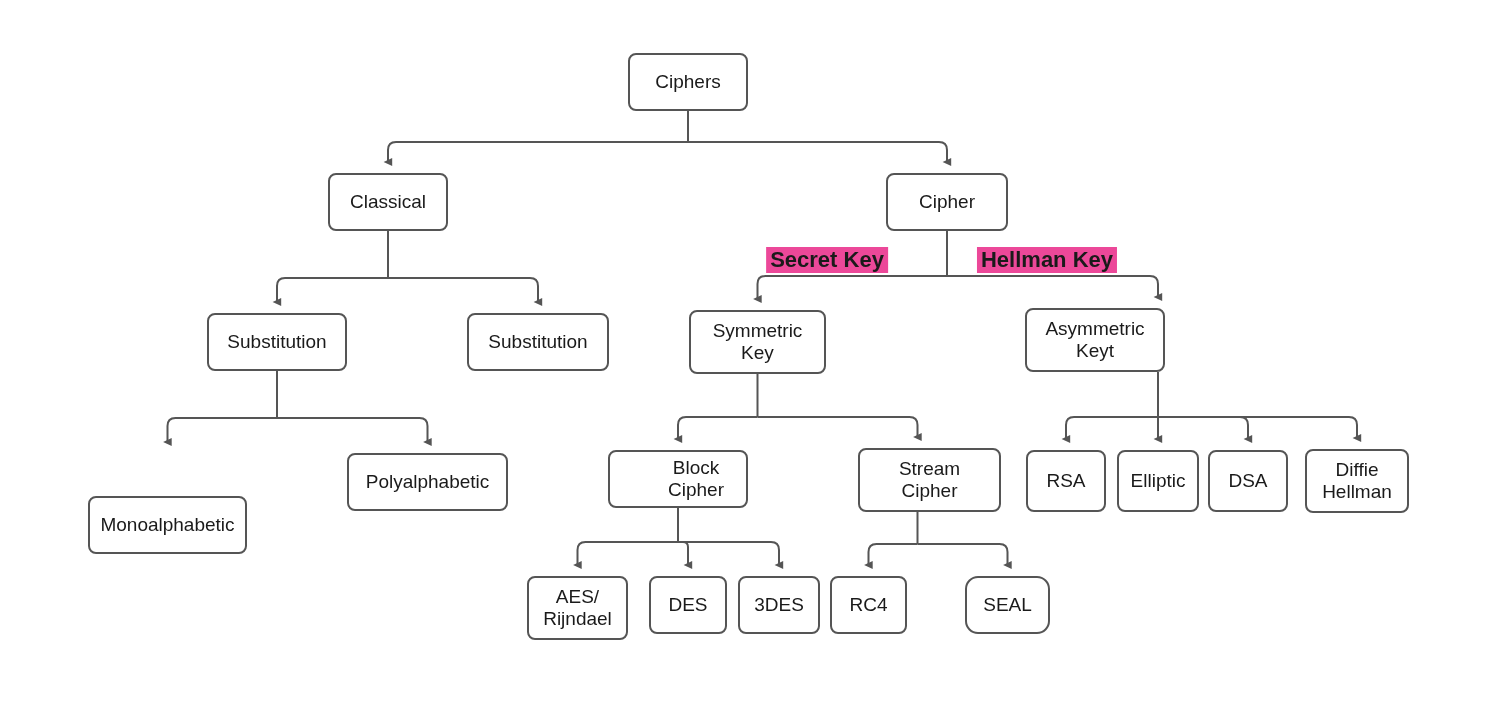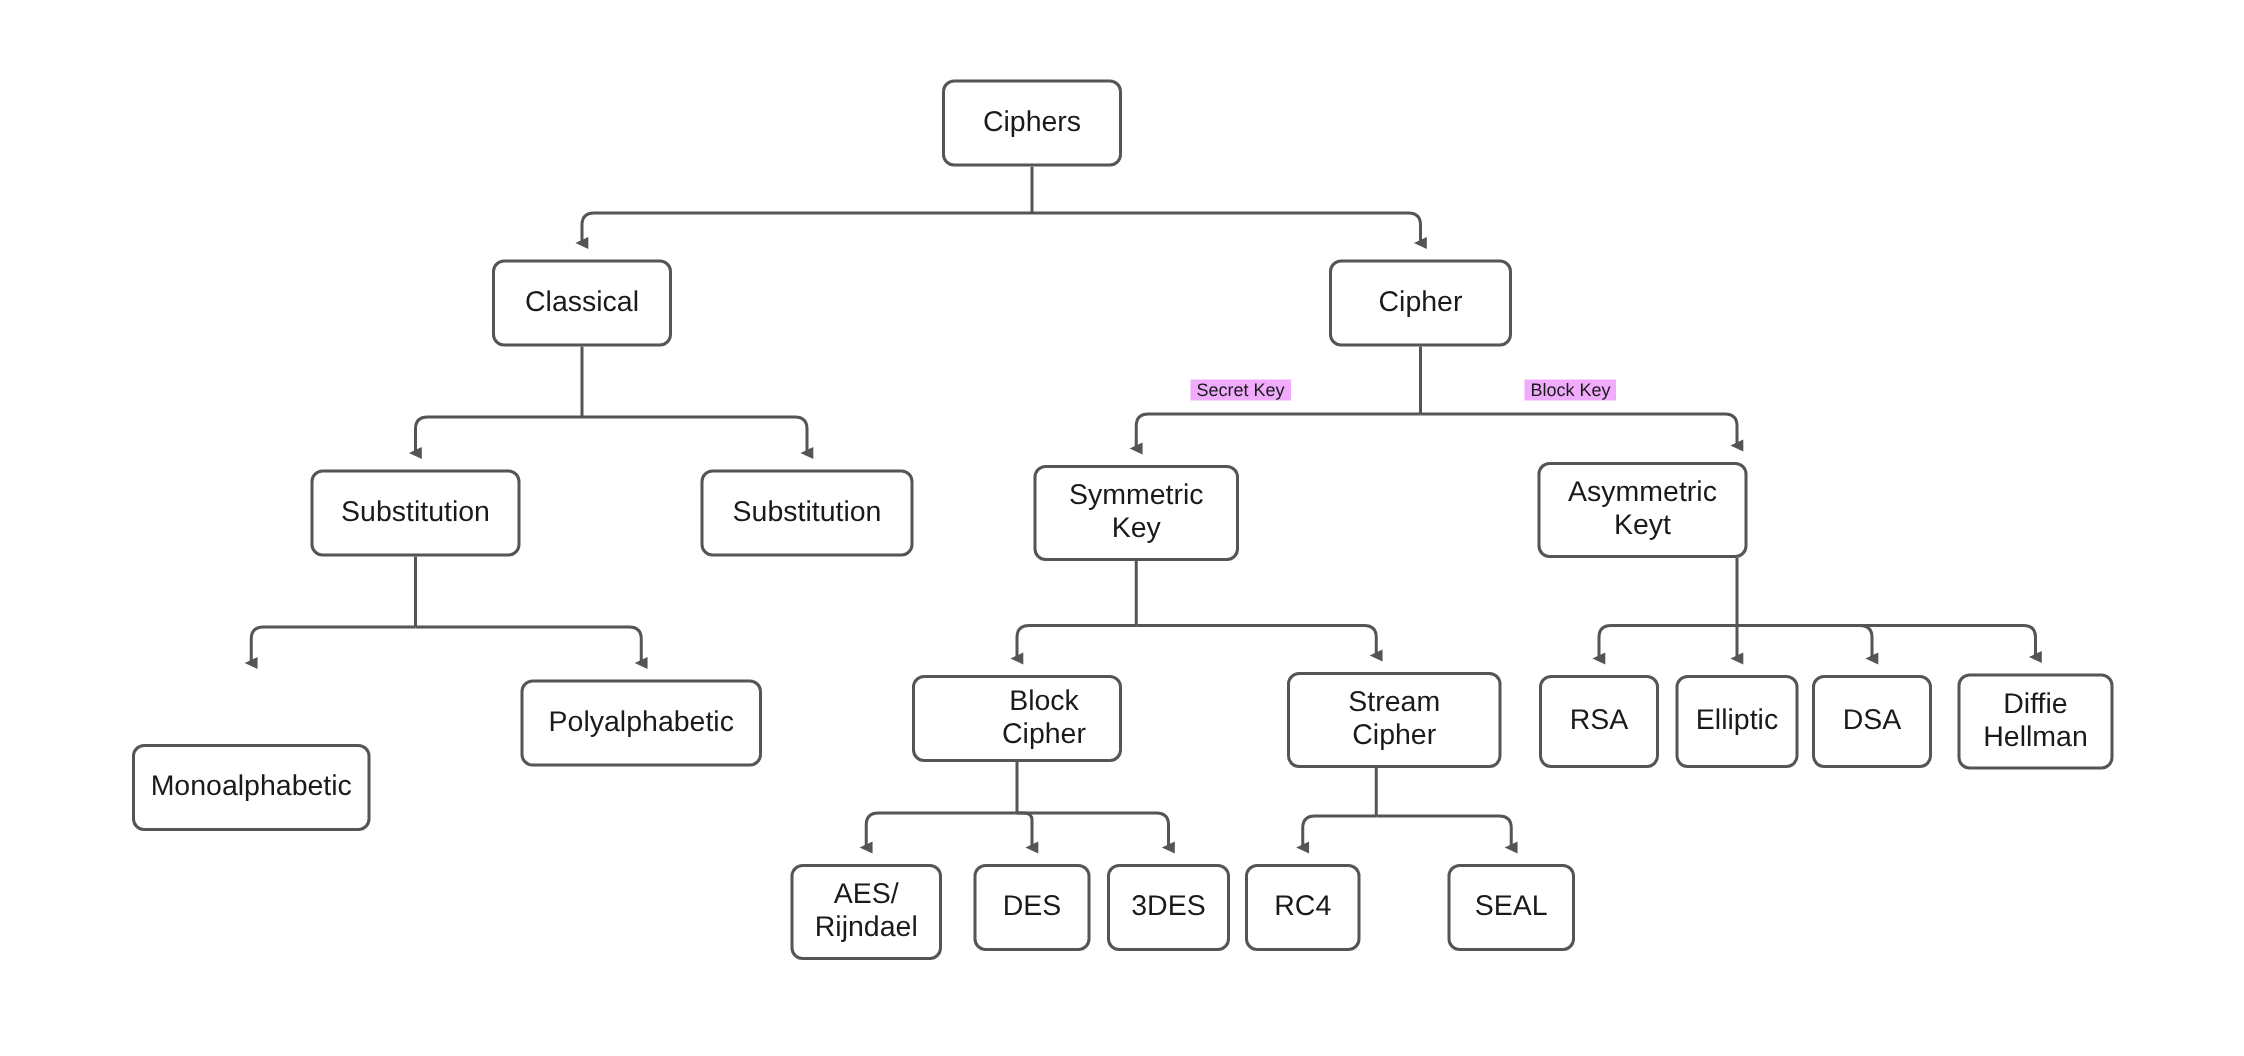--- a/index.html
+++ b/index.html
@@ -35,26 +35,27 @@
     text-align: center;
     color: #1a1a1a;
     font-size: 19px;
     line-height: 1.18;
     white-space: pre-line;
     z-index: 2;
   }
   .edge-label {
     position: absolute;
     color: #1a1a1a;
-    font-size: 12px;
-    background: #f0abfc;
+    font-size: 22px;
+    background: #ec4899;
     padding: 0 4px;
     white-space: nowrap;
     z-index: 3;
     transform: translate(-50%, -50%);
+    font-weight: bold;
   }
 </style>
 </head>
 <body>
 
 <div id="canvas">
   <svg id="edges" viewBox="0 0 1496 704" width="1496" height="704">
     <defs>
       <marker id="arrow" markerWidth="10" markerHeight="10" refX="4.6" refY="5" orient="auto" markerUnits="userSpaceOnUse">
         <path d="M0.6,0.8 L8.6,0.8 L4.6,9.4 z" fill="#555555"></path>
@@ -108,19 +109,19 @@
       <div class="node" style="left: 1026px; top: 450px; width: 80px; height: 62px;">RSA</div>
       <div class="node" style="left: 1117px; top: 450px; width: 82px; height: 62px;">Elliptic</div>
       <div class="node" style="left: 1208px; top: 450px; width: 80px; height: 62px;">DSA</div>
       <div class="node" style="left: 1305px; top: 449px; width: 104px; height: 64px;">Diffie
 Hellman</div>
       <div class="node" style="left: 527px; top: 576px; width: 101px; height: 64px;">AES/
 Rijndael</div>
       <div class="node" style="left: 649px; top: 576px; width: 78px; height: 58px;">DES</div>
       <div class="node" style="left: 738px; top: 576px; width: 82px; height: 58px;">3DES</div>
       <div class="node" style="left: 830px; top: 576px; width: 77px; height: 58px;">RC4</div>
-      <div class="node" style="left: 965px; top: 576px; width: 85px; height: 58px;">SEAL</div>
+      <div class="node" style="left: 965px; top: 576px; width: 85px; height: 58px; border-radius: 13px;">SEAL</div>
     </div>
   <div id="label-layer">
       <div class="edge-label" style="left: 827px; top: 260px;">Secret Key</div>
-      <div class="edge-label" style="left: 1047px; top: 260px;">Block Key</div>
+      <div class="edge-label" style="left: 1047px; top: 260px;">Hellman Key</div>
     </div>
 </div>
 
 </body></html>

